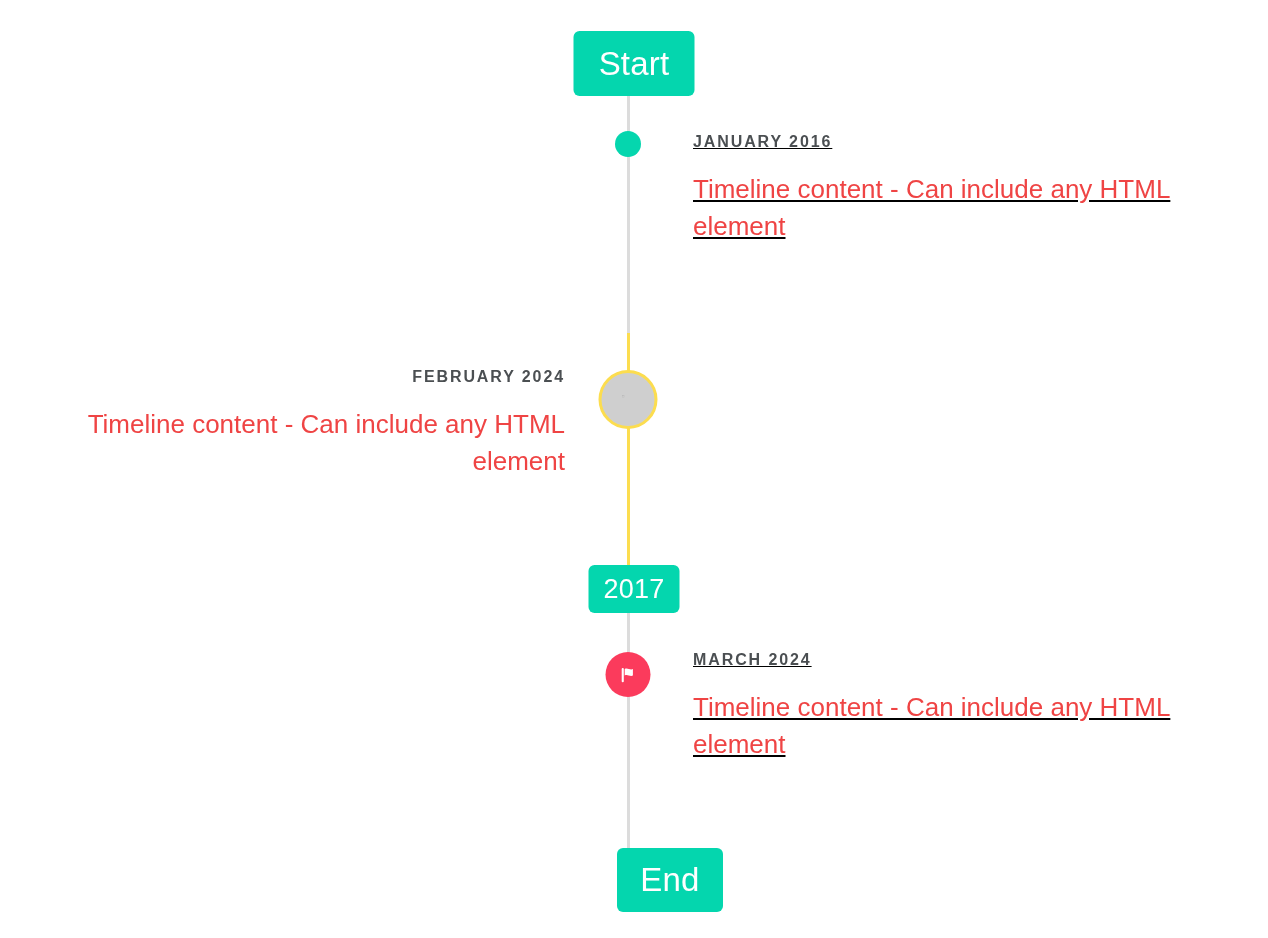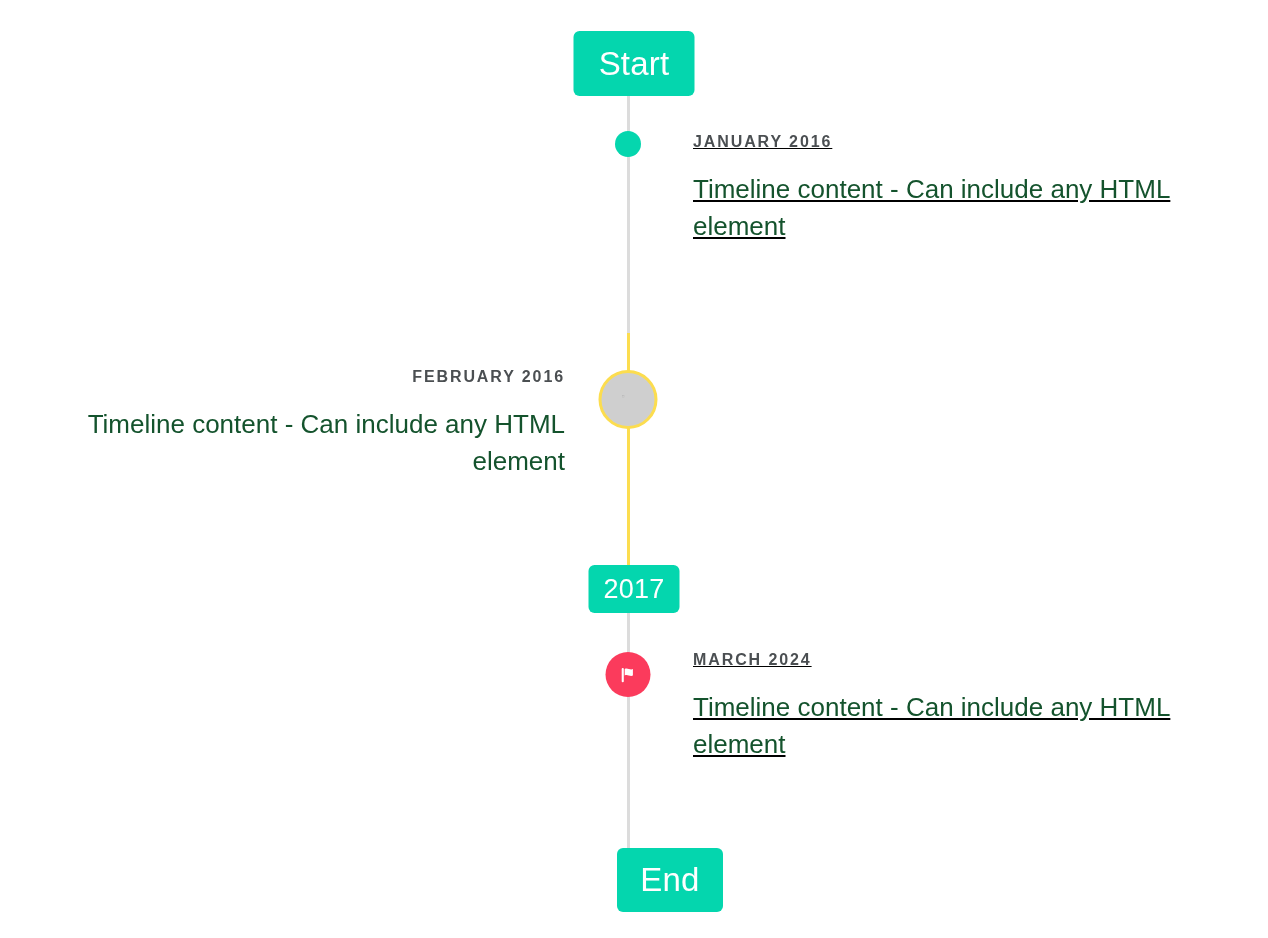--- a/index.html
+++ b/index.html
@@ -121,21 +121,21 @@
     font-size: 16px;
     font-weight: bold;
     letter-spacing: 1.9px;
     color: #4b4f52;
     margin: 0 0 20px 0;
     line-height: 1.1;
   }
   .entry-body {
     font-size: 26px;
     font-weight: 400;
-    color: #14532d;
+    color: #ef4444;
     line-height: 1.45;
     margin: 0;
   }
 
   .entry-jan { top: 133px; }
   .entry-feb { top: 368px; }
   .entry-mar { top: 651px; }
 </style>
 </head>
 <body>
@@ -151,21 +151,21 @@
   <div class="marker marker-dot"></div>
   <div class="entry entry-right entry-jan">
     <div class="entry-date">JANUARY 2016</div>
     <div class="entry-body">Timeline content - Can include any HTML element</div>
   </div>
 
   <div class="marker marker-ring">
     <span class="glyph-missing">▫</span>
   </div>
   <div class="entry entry-left entry-feb">
-    <div class="entry-date">FEBRUARY 2016</div>
+    <div class="entry-date">FEBRUARY 2024</div>
     <div class="entry-body">Timeline content - Can include any HTML element</div>
   </div>
 
   <div class="cap cap-year">2017</div>
 
   <div class="marker marker-flag">
     <svg width="22" height="22" viewBox="0 0 22 22">
       <rect x="4.2" y="4" width="2.1" height="14.2" rx="1" fill="#ffffff"></rect>
       <path d="M7.2 5.0 C 10.0 3.2, 12.6 6.6, 15.4 5.0 L 15.4 11.6 C 12.6 13.2, 10.0 9.8, 7.2 11.6 Z" fill="#ffffff"></path>
     </svg>

